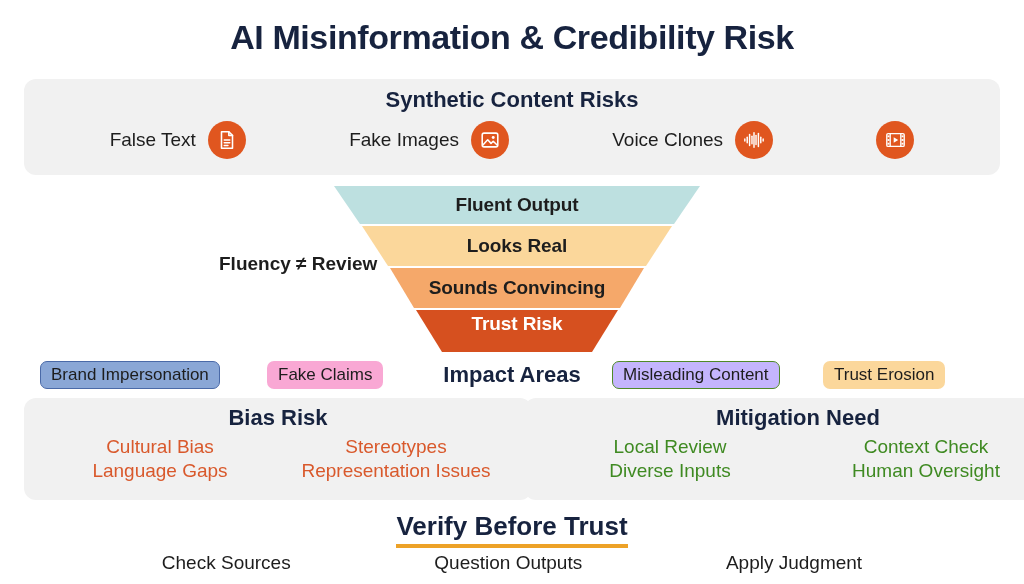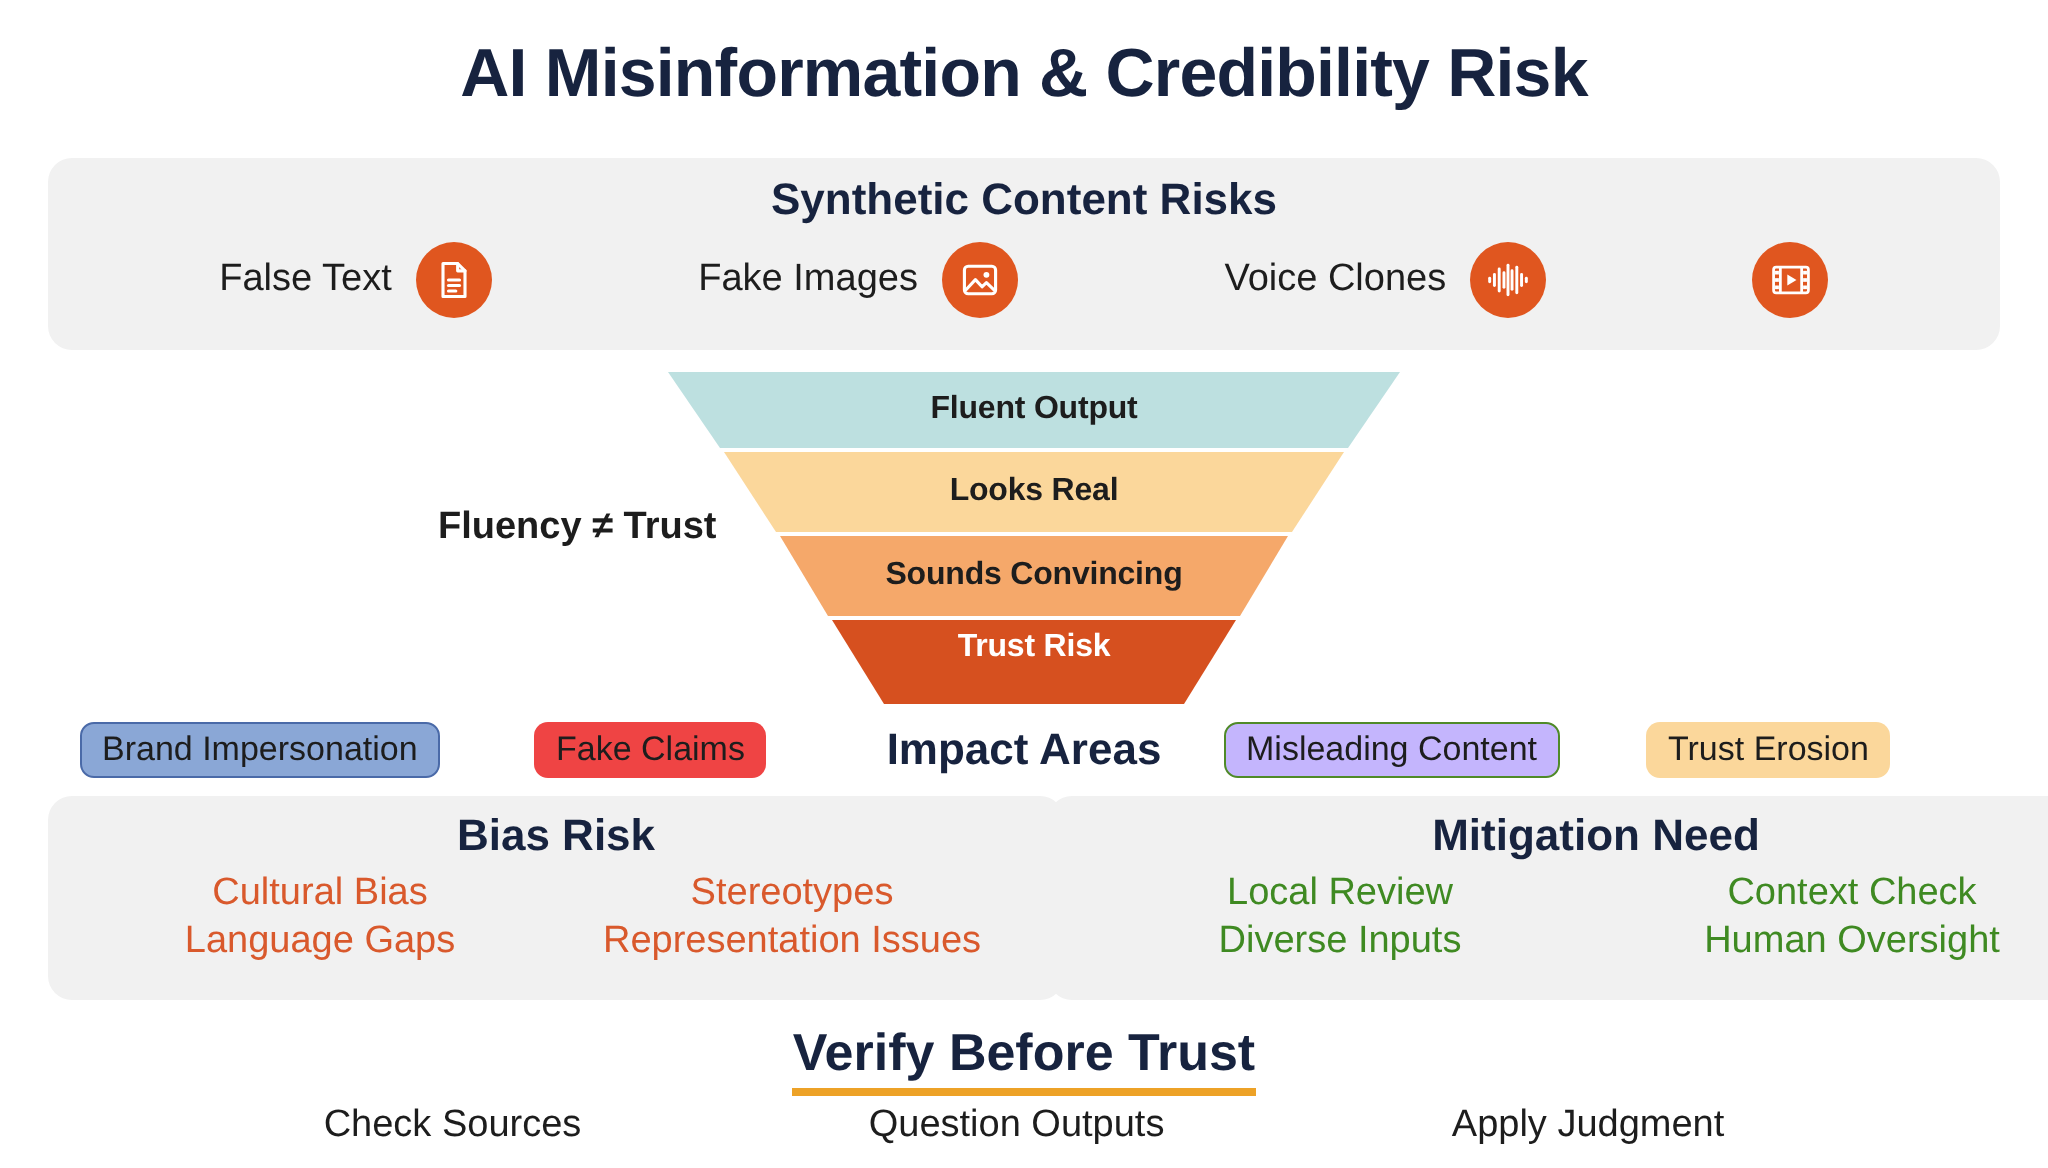--- a/index.html
+++ b/index.html
@@ -105,21 +105,21 @@
     position: absolute;
     left: 0;
     width: 366px;
     display: flex;
     align-items: center;
     justify-content: center;
   }
   .funnel-stage .stage-label {
     position: relative;
     z-index: 2;
-    font-size: 16px;
+    font-size: 19px;
     font-weight: bold;
     color: #1d1d1d;
     white-space: nowrap;
     letter-spacing: -0.1px;
   }
   .funnel-stage svg {
     position: absolute;
     left: 0;
     top: 0;
   }
@@ -154,21 +154,21 @@
     line-height: 26px;
     border-radius: 7px;
     font-size: 17px;
     text-align: center;
     color: #1d1d1d;
     white-space: nowrap;
     box-sizing: border-box;
     padding: 0 10px;
   }
   #badge-0 { left: 0px;   background: #8aa7d6; border: 1px solid #4a6aa8; }
-  #badge-1 { left: 227px; background: #ef4444; border: 1px solid transparent; }
+  #badge-1 { left: 227px; background: #f9a8d4; border: 1px solid transparent; }
   #badge-2 { left: 572px; background: #c4b5fd; border: 1px solid #4f8a28; }
   #badge-3 { left: 783px; background: #fbd79b; border: 1px solid transparent; }
 
   #impact-areas-title {
     position: absolute;
     left: 0;
     top: 362px;
     width: 1024px;
     text-align: center;
     font-size: 22px;
@@ -348,21 +348,21 @@
 
     <div class="funnel-stage" id="stage-3">
       <svg width="366" height="42" viewBox="0 0 366 42" preserveAspectRatio="none">
         <polygon points="82,0 284,0 258,42 108,42" fill="#d6501f"></polygon>
       </svg>
       <span class="stage-label">Trust Risk</span>
     </div>
 
   </div>
 
-  <div id="fluency-note">Fluency ≠ Trust</div>
+  <div id="fluency-note">Fluency ≠ Review</div>
 
   <div id="impact-row">
     <div class="badge" id="badge-0">Brand Impersonation</div>
     <div class="badge" id="badge-1">Fake Claims</div>
     <div class="badge" id="badge-2">Misleading Content</div>
     <div class="badge" id="badge-3">Trust Erosion</div>
   </div>
   <div id="impact-areas-title">Impact Areas</div>
 
   <div class="card" id="bias-card">

